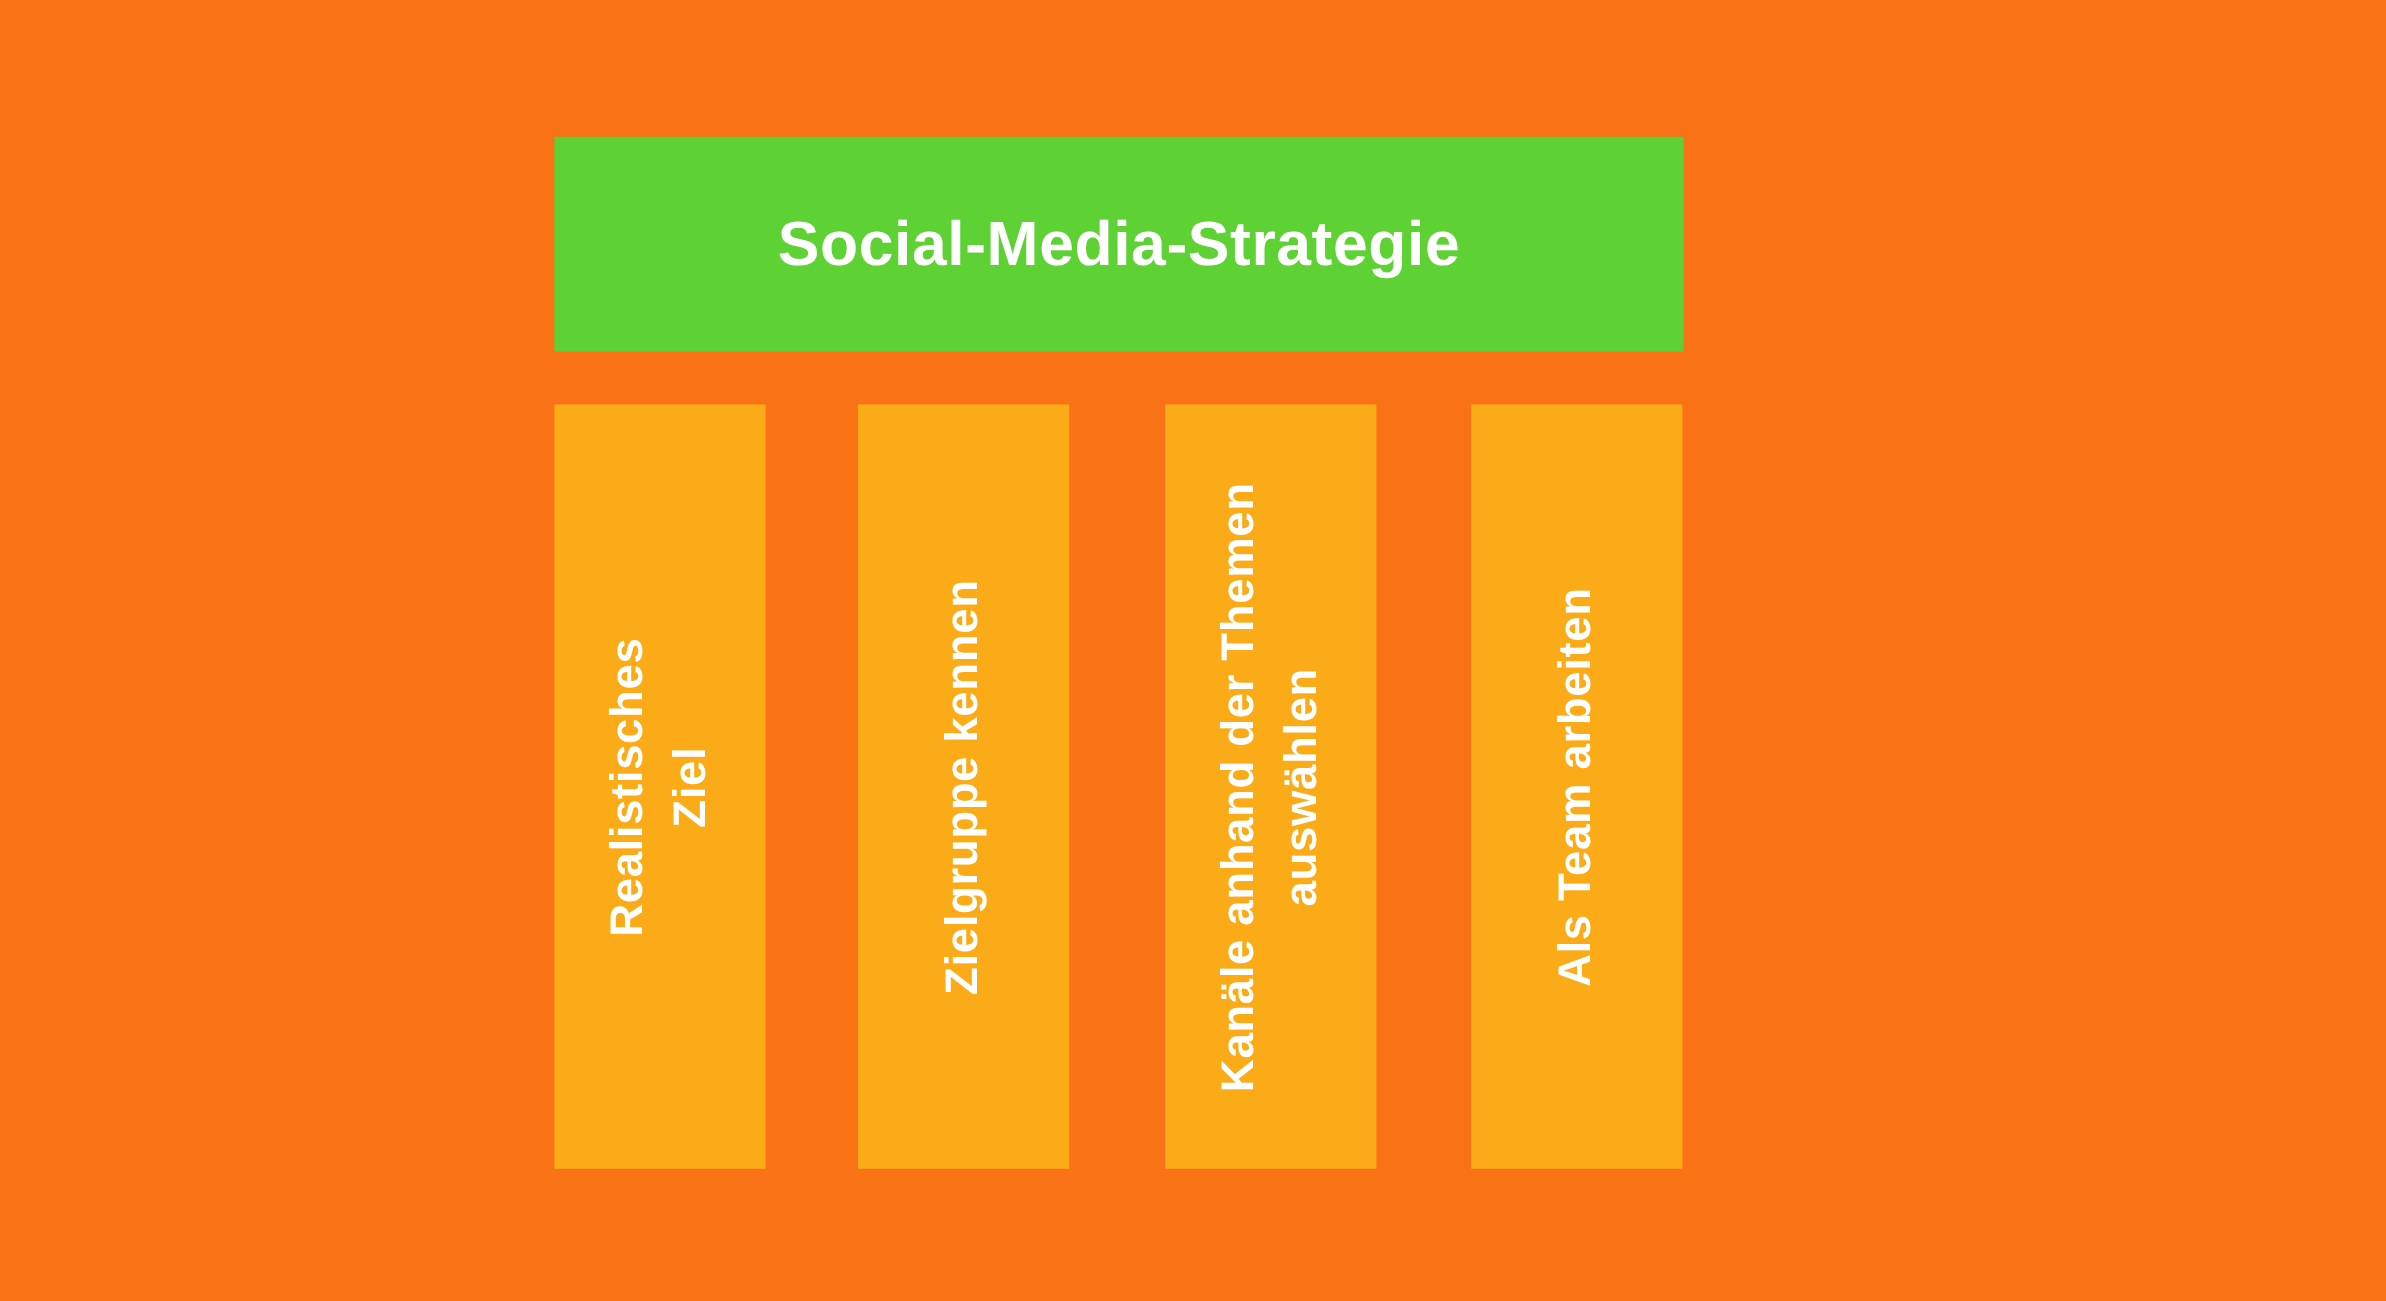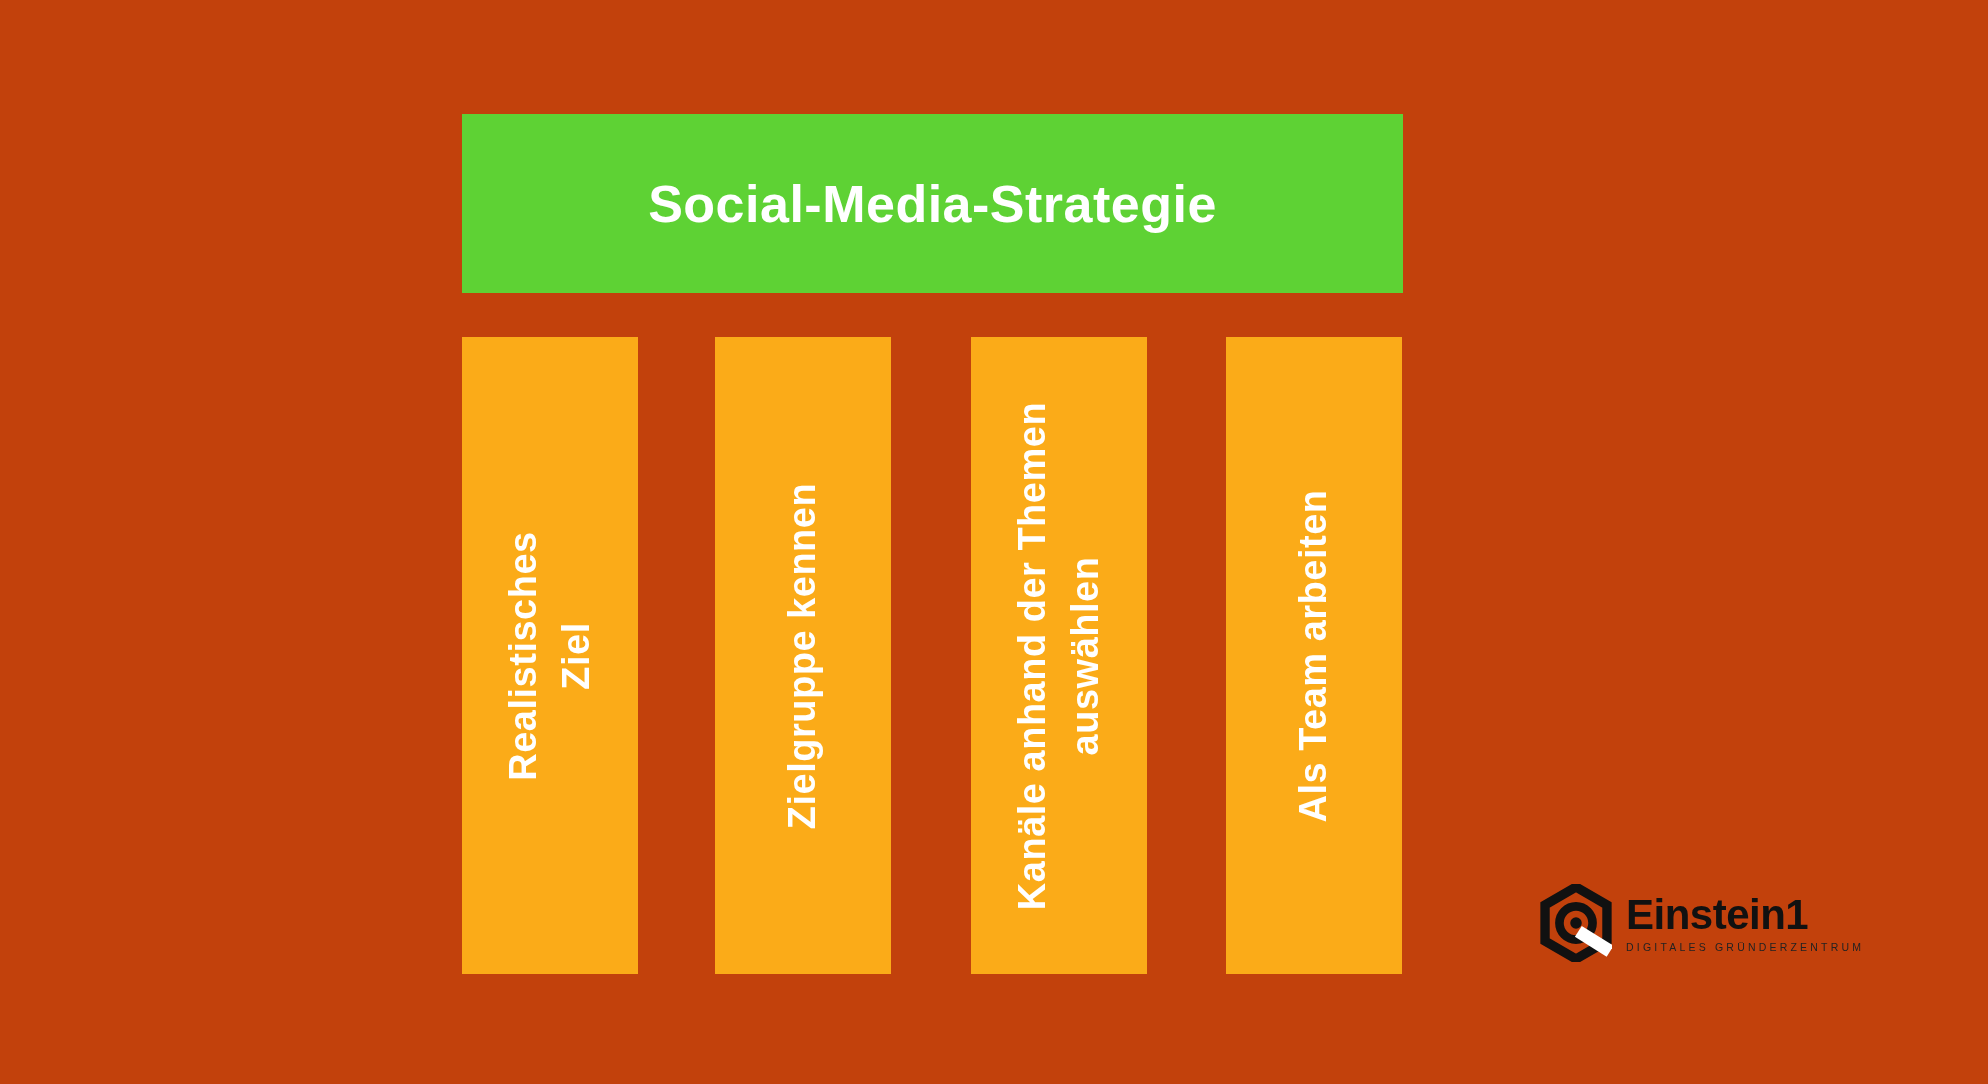--- a/index.html
+++ b/index.html
@@ -7,21 +7,21 @@
   body {
     width: 1988px;
     height: 1084px;
     position: relative;
     overflow: hidden;
     font-family: "Liberation Sans", sans-serif;
   }
   .stage {
     position: absolute;
     inset: 0;
-    background: #c2410c;
+    background: #f97316;
   }
 
   
   .header-bar {
     position: absolute;
     left: 462px;
     top: 114px;
     width: 941px;
     height: 179px;
     display: flex;
@@ -111,32 +111,14 @@
 
   <div class="pillar pillar-3" style="background: rgb(251, 171, 24);">
     <div class="pillar-label">Kanäle anhand der Themen
 auswählen</div>
   </div>
 
   <div class="pillar pillar-4" style="background: rgb(251, 171, 24);">
     <div class="pillar-label">Als Team arbeiten</div>
   </div>
 
-  <div class="logo">
-    <span>
-      <svg class="logo-icon" viewBox="0 0 100 108" aria-hidden="true">
-
-        <path d="M50 4 L93 29 L93 79 L50 104 L7 79 L7 29 Z" fill="none" stroke="#111111" stroke-width="13"></path>
-
-        <circle cx="50" cy="54" r="23" fill="none" stroke="#111111" stroke-width="12"></circle>
-
-        <rect x="58" y="58" width="52" height="18" fill="#ffffff" transform="rotate(32 58 58)"></rect>
-
-        <circle cx="50" cy="54" r="8" fill="#111111"></circle>
-      </svg>
-    </span>
-    <div class="logo-textblock">
-      <div class="logo-brand">Einstein1</div>
-      <div class="logo-tagline">DIGITALES GRÜNDERZENTRUM</div>
-    </div>
-  </div>
 
 </div>
 
 </body></html>

